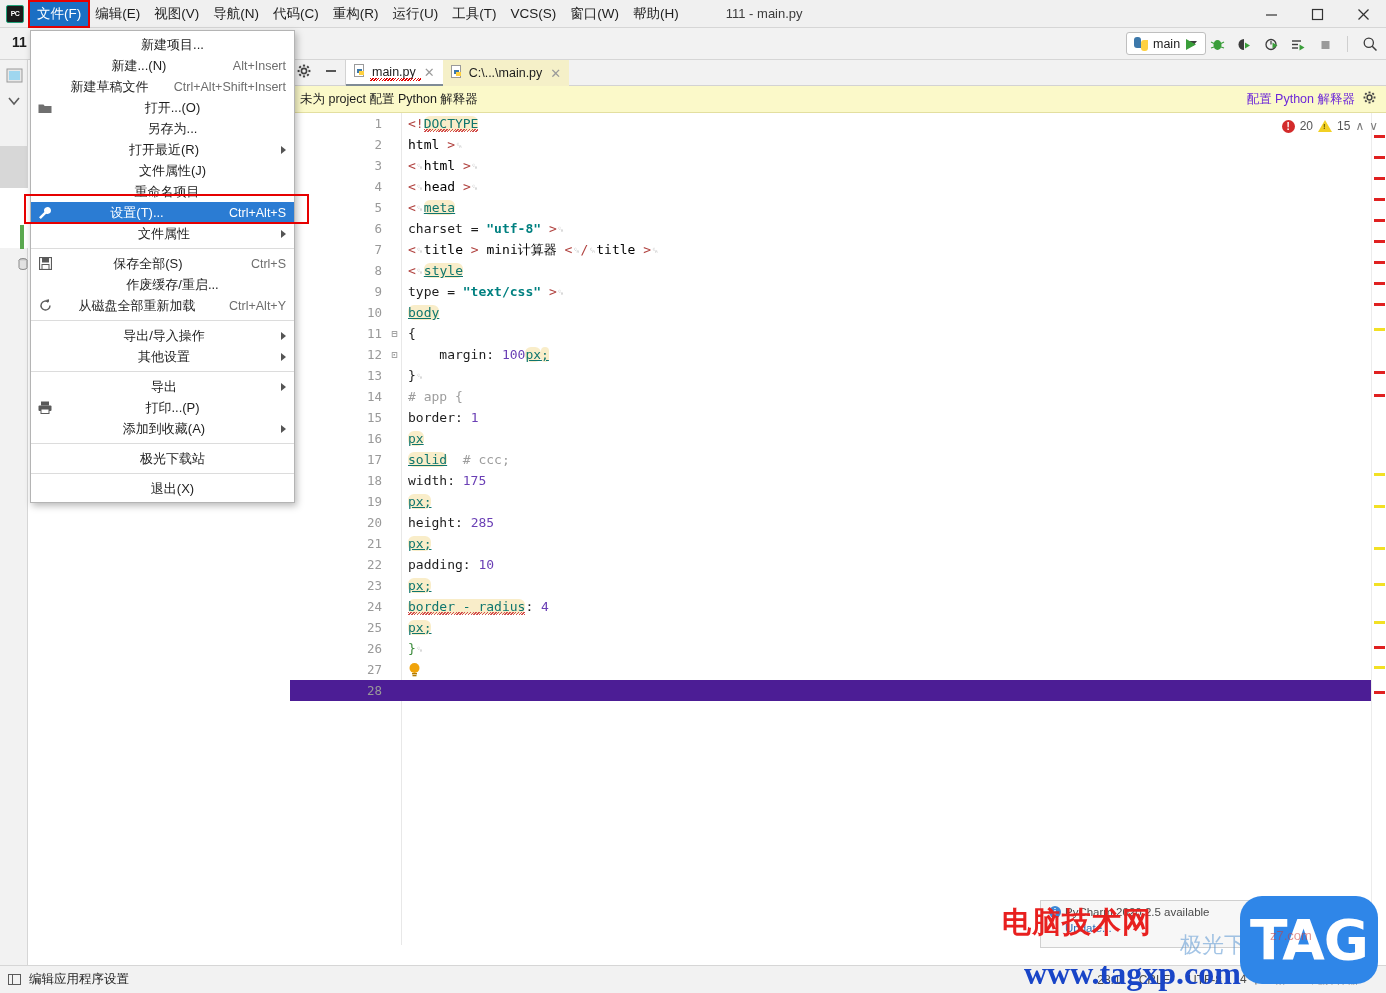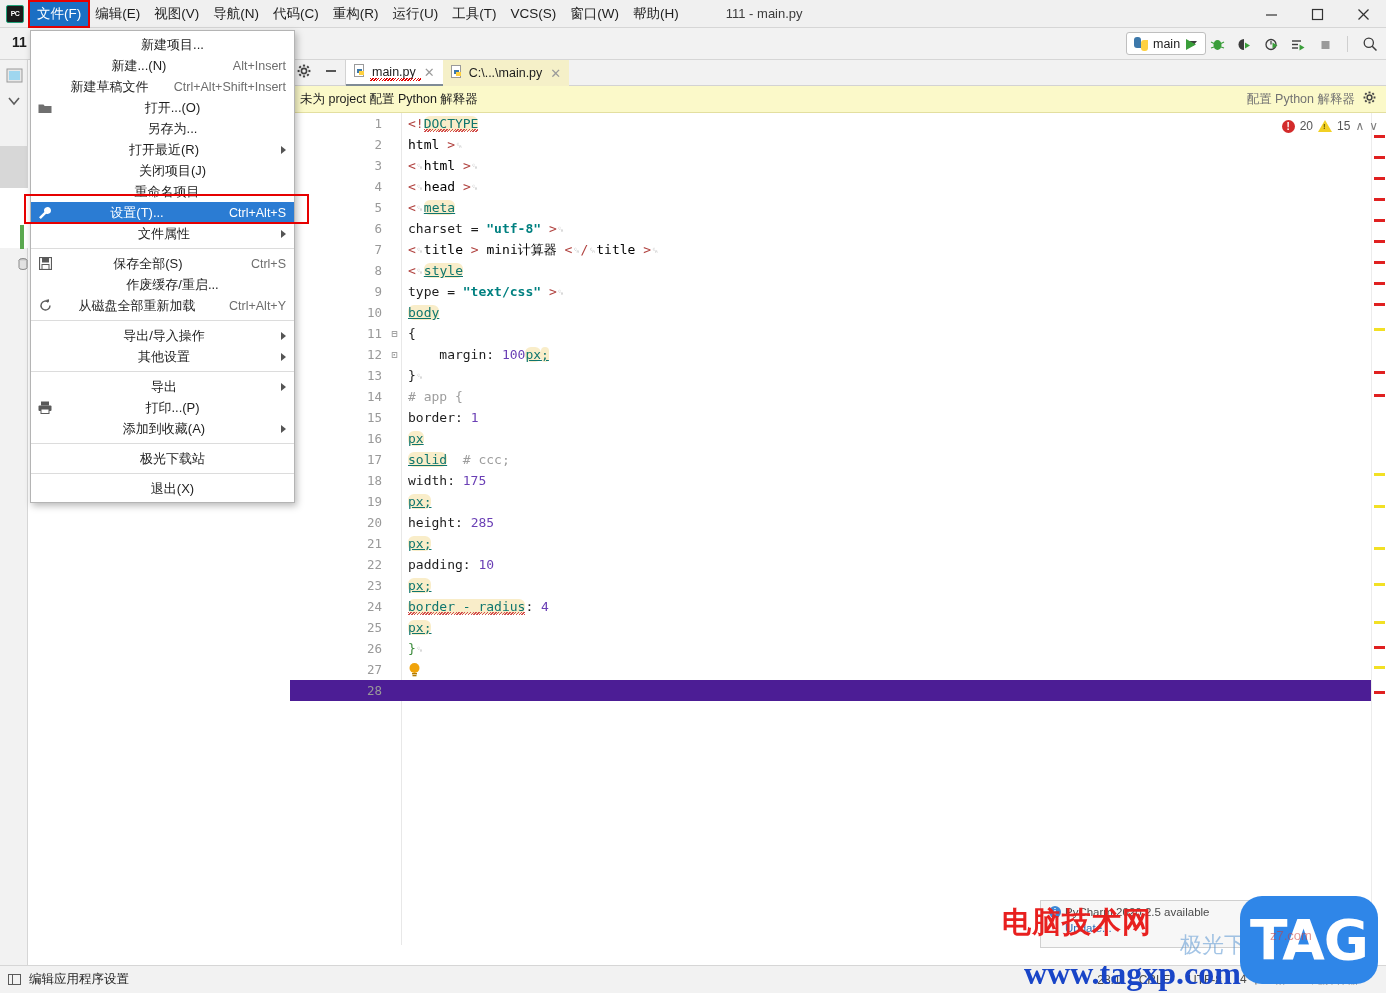--- a/index.html
+++ b/index.html
@@ -174,21 +174,21 @@
   }
 
   
   .notif {
     position: absolute; left: 290px; top: 86px; width: 1096px; height: 27px;
     background: #fbf9c9; border-bottom: 1px solid #e3dfa0;
     display: flex; align-items: center; padding: 0 10px;
     font-size: 12.5px; color: #1d1d1d;
   }
   .notif-right { margin-left: auto; display: flex; align-items: center; gap: 8px; }
-  .notif-link { color: #737373; }
+  .notif-link { color: #6d28d9; }
 
   
   .editor {
     position: absolute; left: 290px; top: 113px; width: 1096px; height: 832px;
     background: #ffffff; overflow: hidden;
   }
   .ed-gutter-bg {
     position: absolute; left: 0; top: 0; width: 112px; height: 832px;
     background: #ffffff; border-right: 1px solid #e8e8e8;
   }
@@ -711,21 +711,21 @@
         <span class="dd-ic"></span>
         <span class="dd-label">另存为...</span>
       </div>
       <div class="dd-row">
         <span class="dd-ic"></span>
         <span class="dd-label">打开最近(R)</span>
         <span class="dd-arrow"></span>
       </div>
       <div class="dd-row">
         <span class="dd-ic"></span>
-        <span class="dd-label">关闭项目(J)</span>
+        <span class="dd-label">文件属性(J)</span>
       </div>
       <div class="dd-row">
         <span class="dd-ic"></span>
         <span class="dd-label">重命名项目...</span>
       </div>
       <div class="dd-row selected">
         <span class="dd-ic">
           <svg width="14" height="14" viewBox="0 0 14 14">
             <path d="M9.5 1a3.5 3.5 0 0 0-3.2 4.9L1 11.2 2.8 13l5.3-5.3A3.5 3.5 0 1 0 9.5 1z" fill="currentColor"></path>
           </svg>

